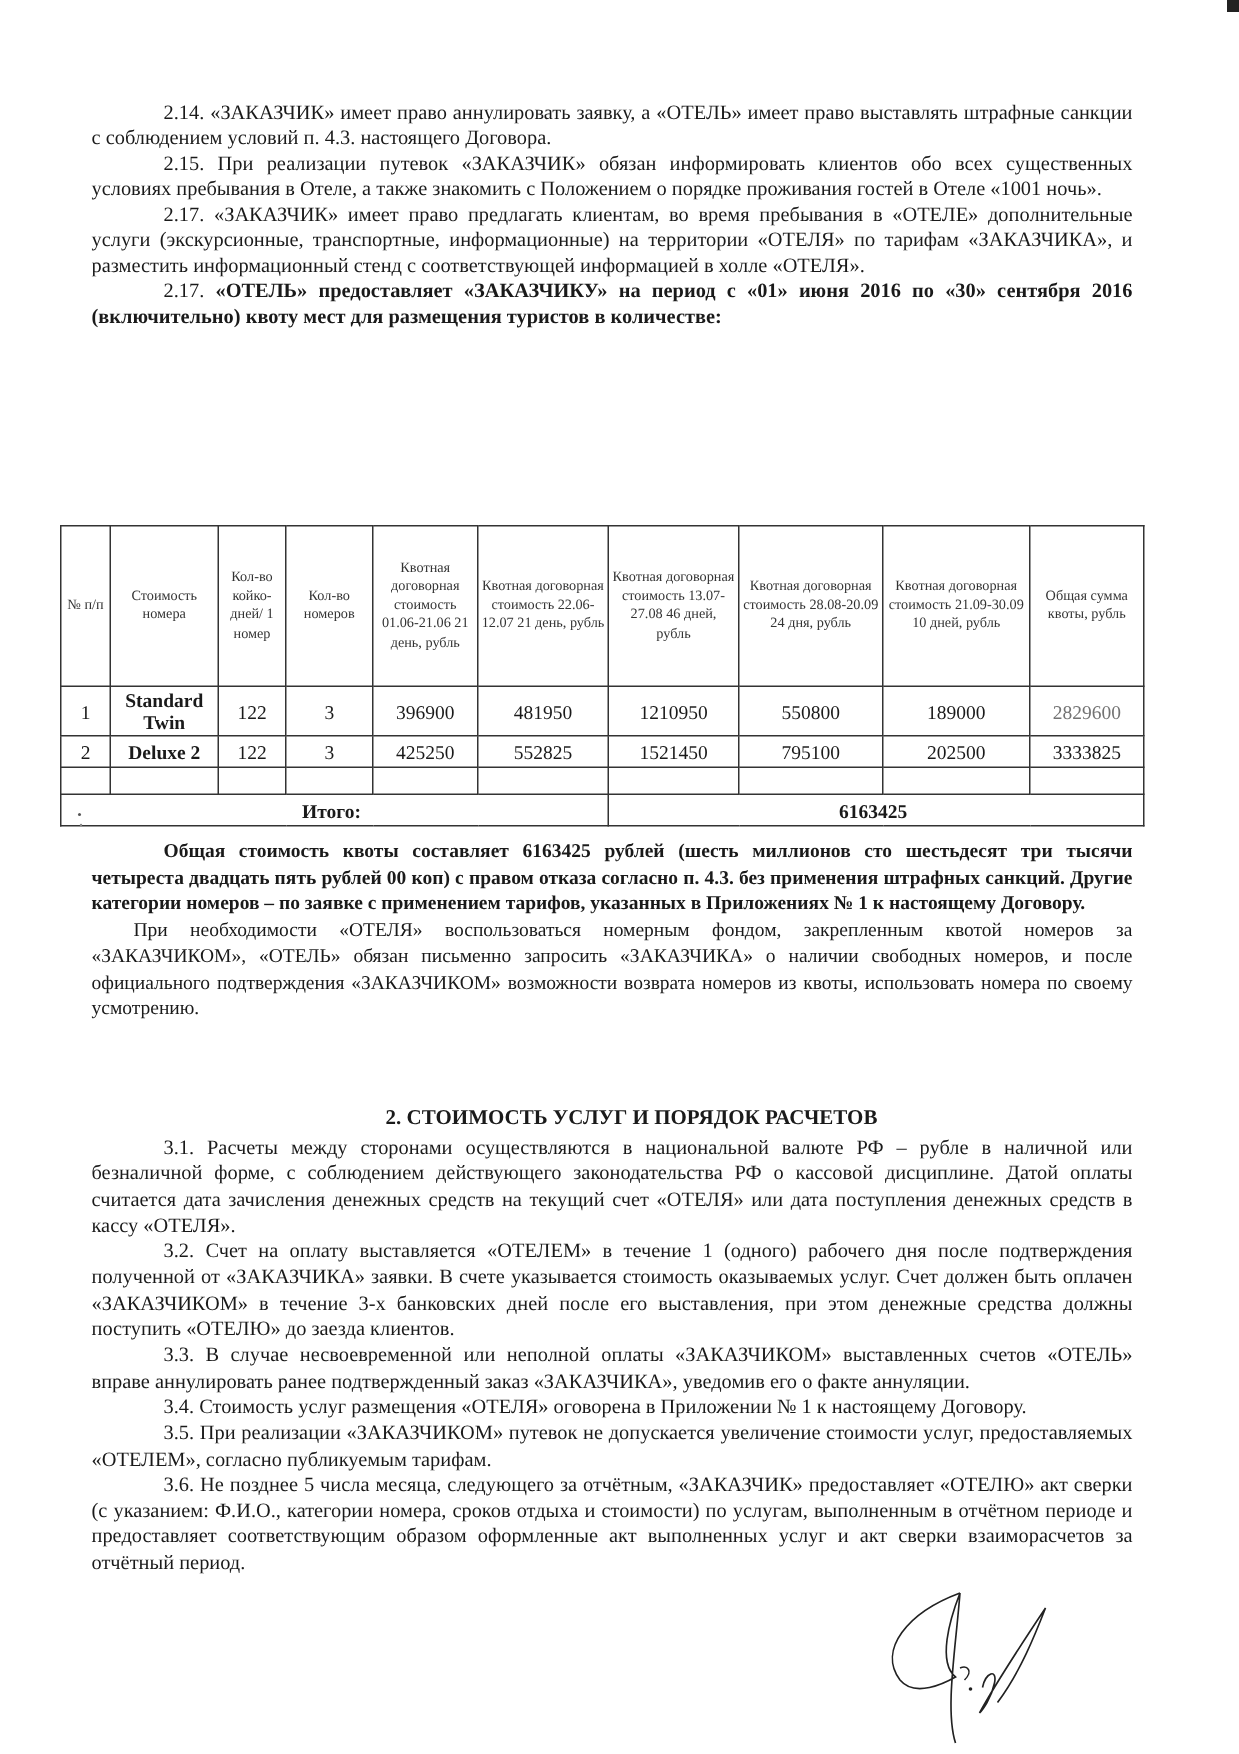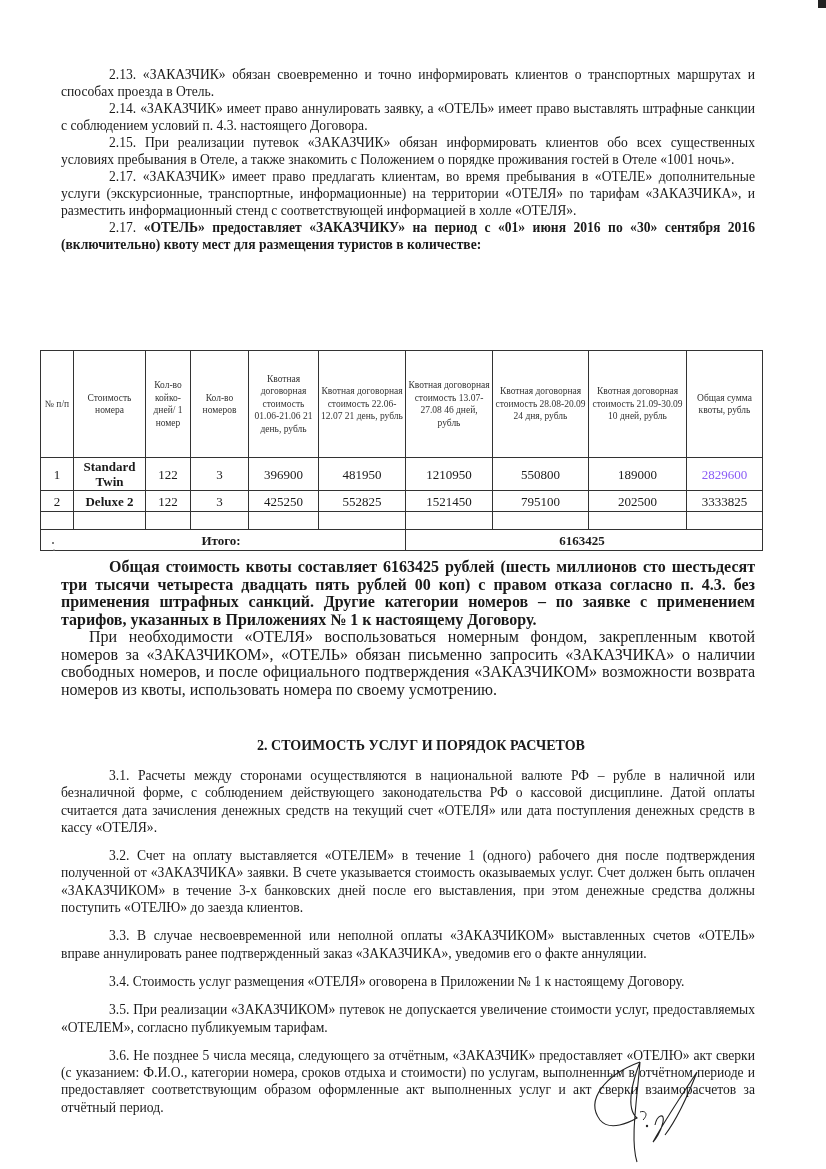--- a/index.html
+++ b/index.html
@@ -21,43 +21,42 @@
   table.quota td, table.quota th {
     border: 1px solid #333; text-align: center; vertical-align: middle;
     padding: 1px 2px; font-weight: normal;
   }
   table.quota th { font-size: 9.5px; line-height: 12.5px; color: #333; height: 104px; }
   table.quota td { font-size: 13px; line-height: 15px; height: 18px; }
   table.quota td.cat { font-weight: bold; }
   table.quota tr.r1 td { height: 30px; }
   table.quota tr.empty td { height: 15px; }
   table.quota tr.total td { height: 18px; font-weight: bold; }
-  table.quota td.light { color: #8b5cf6; }
+  table.quota td.light { color: #737373; }
   table.quota td.right { text-align: center; padding-right: 6px; }
 
   .after { position: absolute; left: 61px; top: 558px; width: 694px; }
-  .after p { font-size: 16px; line-height: 17.5px; }
+  .after p { font-size: 13px; line-height: 17.5px; }
   .section-title {
     position: absolute; left: 74px; top: 738px; width: 694px;
     text-align: center; font-weight: bold; font-size: 14px;
   }
   .sec2 { position: absolute; left: 61px; top: 756px; width: 694px; }
-  .sec2 p { font-size: 13.6px; line-height: 17.3px; margin-top: 11px; }
+  .sec2 p { font-size: 13.6px; line-height: 17.3px; }
 
   .signature { position: absolute; left: 585px; top: 1060px; width: 180px; height: 105px; }
   .margin-mark { position: absolute; left: 51px; top: 540px; width: 6px; height: 16px; }
   .corner-mark { position: absolute; left: 818px; top: 0; width: 8px; height: 8px; background:#222; }
 </style>
 </head>
 <body>
 
 <div class="corner-mark"></div>
 
 <div class="page">
-  <p class="ind">2.13. «ЗАКАЗЧИК» обязан своевременно и точно информировать клиентов о транспортных маршрутах и способах проезда в Отель.</p>
   <p class="ind">2.14. «ЗАКАЗЧИК» имеет право аннулировать заявку, а «ОТЕЛЬ» имеет право выставлять штрафные санкции с соблюдением условий п. 4.3. настоящего Договора.</p>
   <p class="ind">2.15. При реализации путевок «ЗАКАЗЧИК» обязан информировать клиентов обо всех существенных условиях пребывания в Отеле, а также знакомить с Положением о порядке проживания гостей в Отеле «1001 ночь».</p>
   <p class="ind">2.17. «ЗАКАЗЧИК» имеет право предлагать клиентам, во время пребывания в «ОТЕЛЕ» дополнительные услуги (экскурсионные, транспортные, информационные) на территории «ОТЕЛЯ» по тарифам «ЗАКАЗЧИКА», и разместить информационный стенд с соответствующей информацией в холле «ОТЕЛЯ».</p>
   <p class="ind"><span>2.17.</span> <span class="b">«ОТЕЛЬ» предоставляет «ЗАКАЗЧИКУ» на период с «01» июня 2016 по «30» сентября 2016 (включительно) квоту мест для размещения туристов в количестве:</span></p>
 </div>
 
 <table class="quota">
   <colgroup>
     <col style="width:33px">
       <col style="width:72px">

